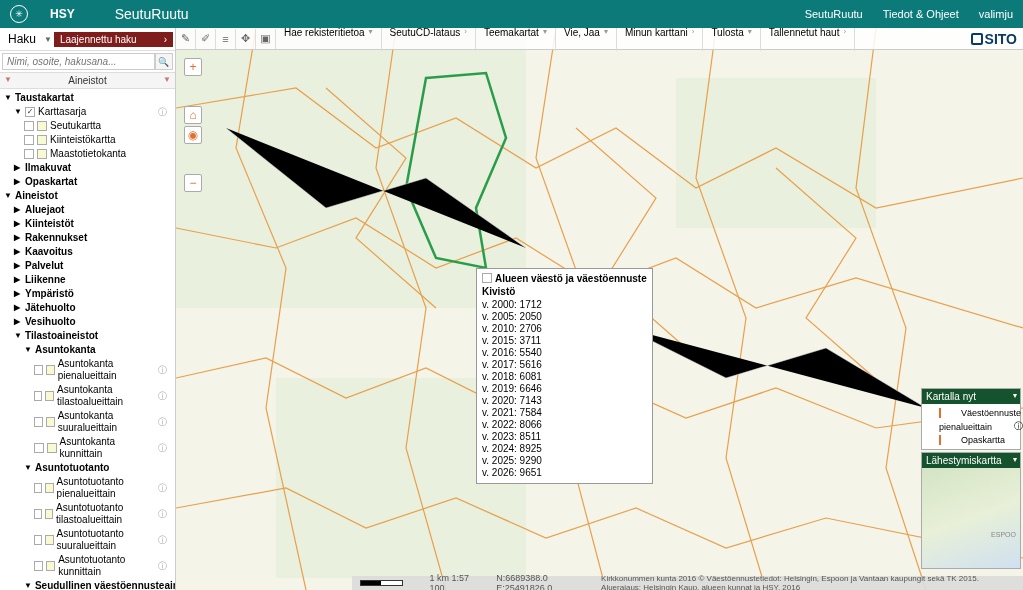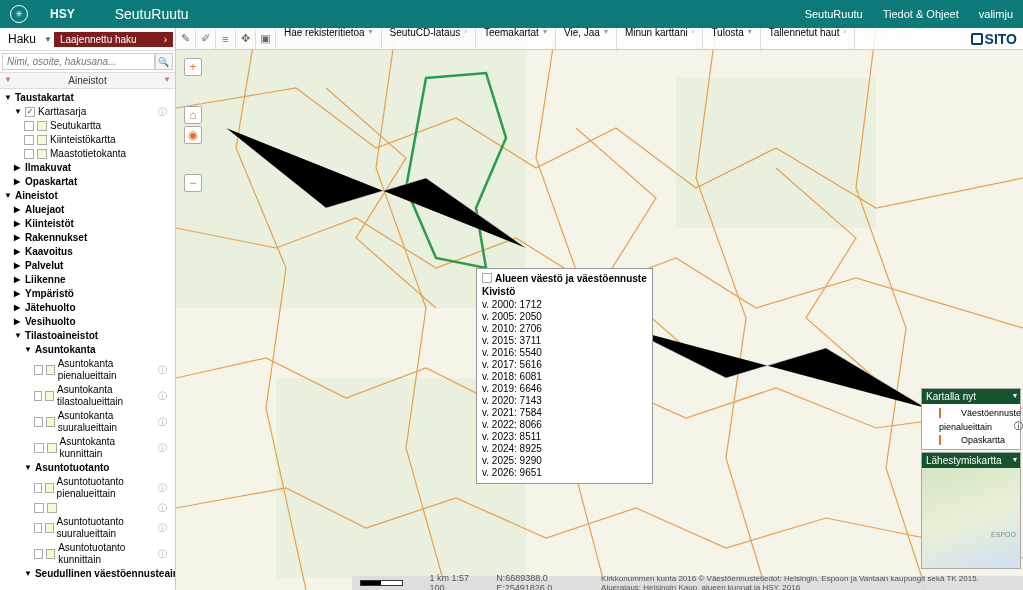--- a/index.html
+++ b/index.html
@@ -221,20 +221,21 @@
         </div>
         <div class="tree-item l3">
           <span class="tree-check"></span>
           <span class="tree-swatch"></span>
           <span>Asuntotuotanto pienalueittain</span>
           <span class="tree-info">ⓘ</span>
         </div>
         <div class="tree-item l3">
           <span class="tree-check"></span>
           <span class="tree-swatch"></span>
+          <span>Asuntotuotanto tilastoalueittain</span>
           <span class="tree-info">ⓘ</span>
         </div>
         <div class="tree-item l3">
           <span class="tree-check"></span>
           <span class="tree-swatch"></span>
           <span>Asuntotuotanto suuralueittain</span>
           <span class="tree-info">ⓘ</span>
         </div>
         <div class="tree-item l3">
           <span class="tree-check"></span>

